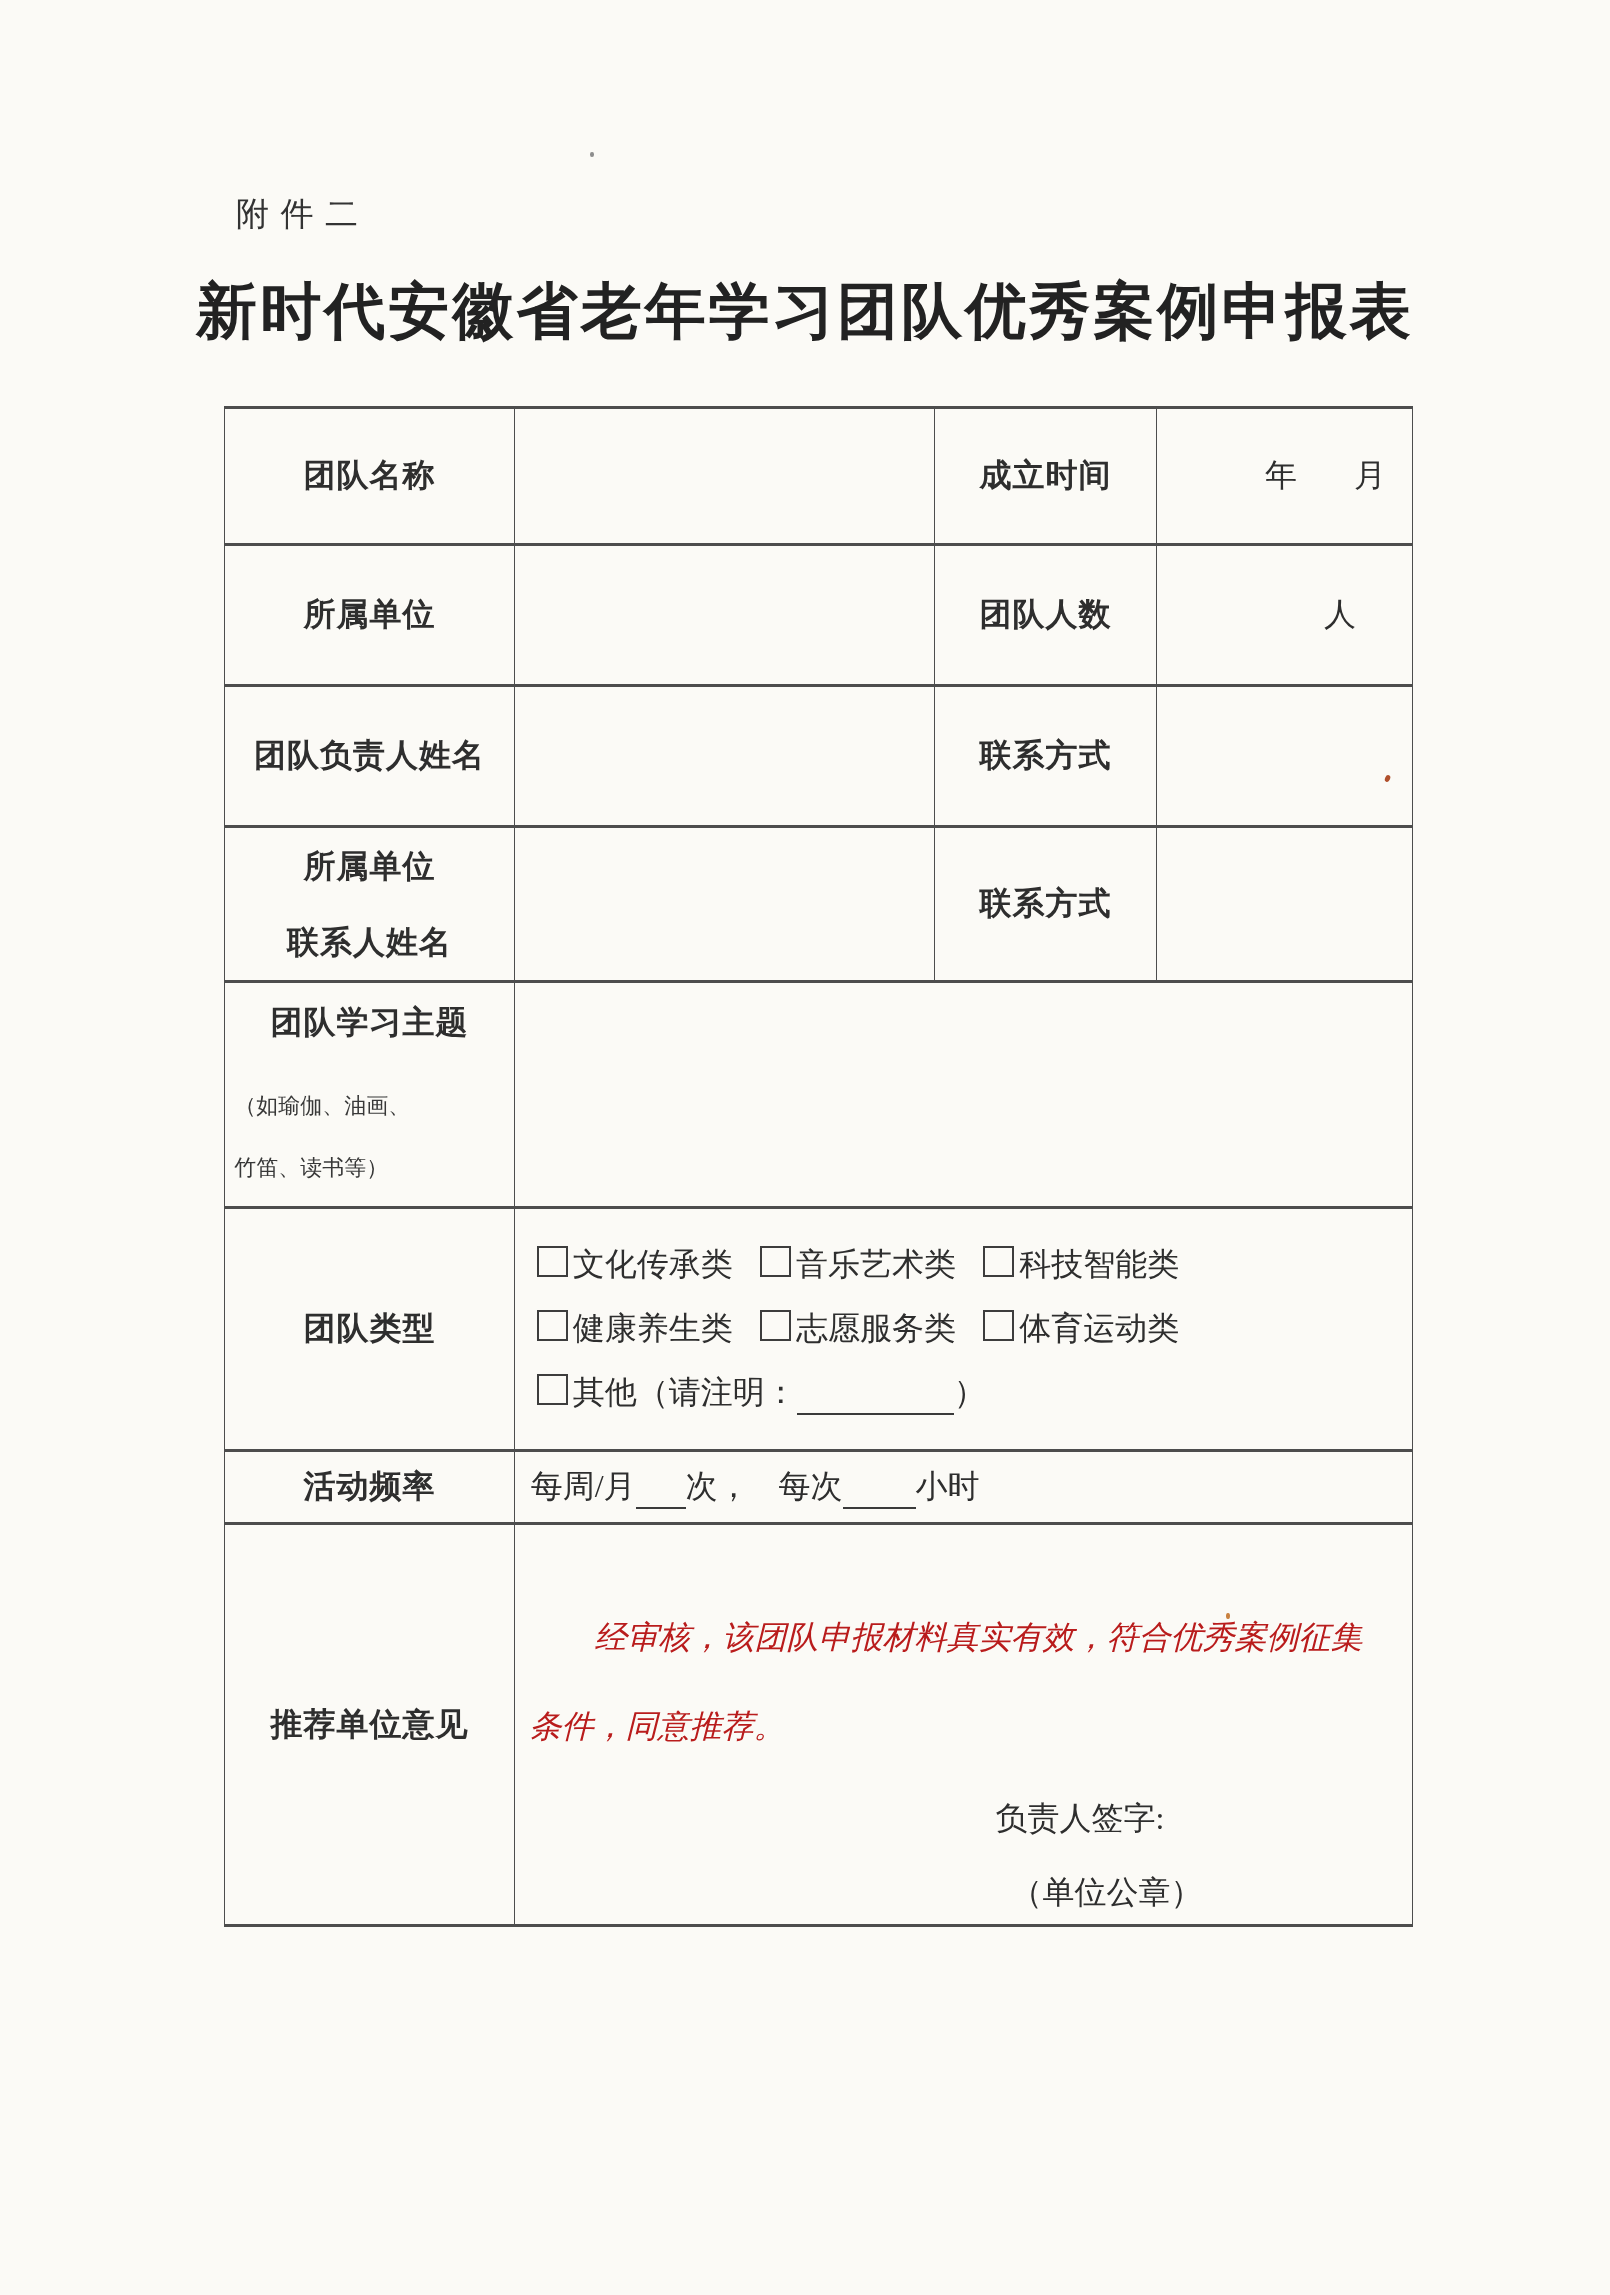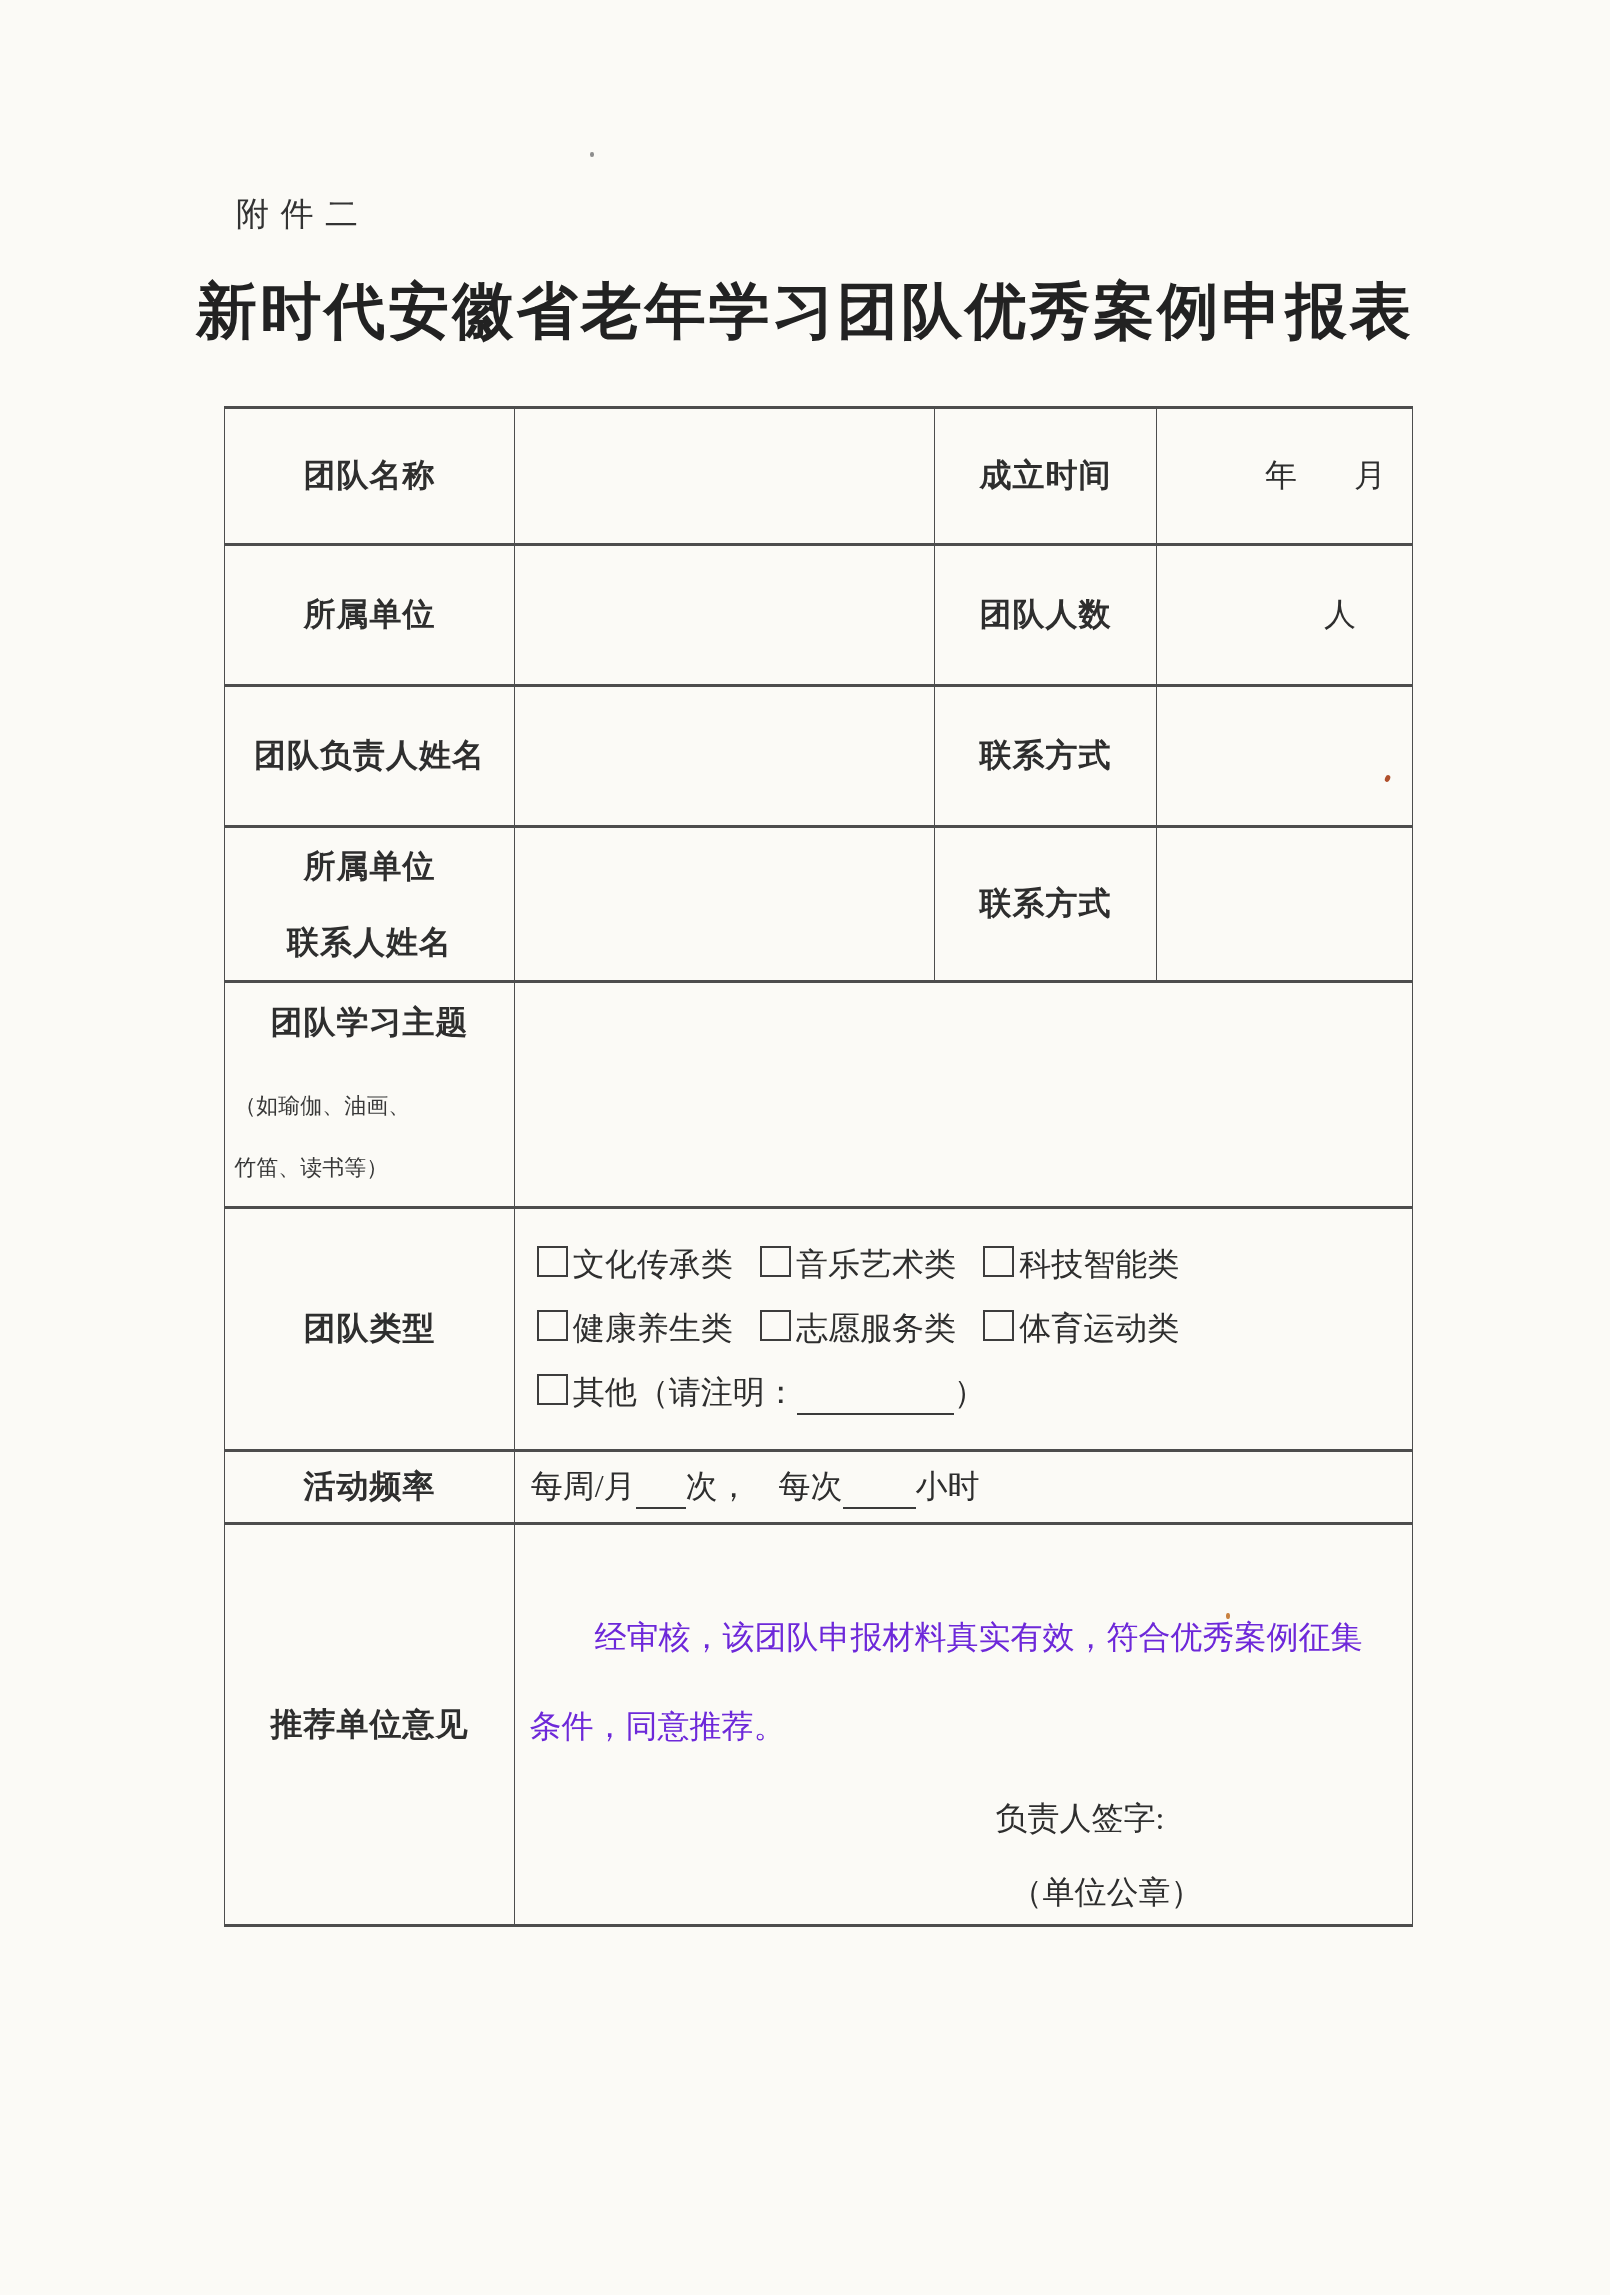--- a/index.html
+++ b/index.html
@@ -86,21 +86,21 @@
     vertical-align:bottom;
   }
   .blank.w95{width:50px;}
   .blank.w140{width:73px;}
   .blank.w300{width:157px;}
   
   td.freq{text-align:left;padding-left:15.7px;white-space:nowrap;}
   .freq-gap{display:inline-block;width:29px;}
   
   td.opinion{vertical-align:top;text-align:left;padding:68px 21px 0 14.6px;}
-  .op-line{line-height:89px;color:#6d28d9;}
+  .op-line{line-height:89px;color:#b91c1c;font-style:italic;}
   .op-line.indent{padding-left:65px;}
   .sig-block{margin-top:23.5px;}
   .sig-line{line-height:47px;margin-left:466px;}
   .seal-line{line-height:47px;margin-left:481px;margin-top:27px;}
   
   .speck{position:absolute;border-radius:50%;}
   .speck.s1{left:590px;top:152px;width:3.7px;height:4.7px;background:#8d8d8d;}
   .speck.s2{left:1385px;top:775px;width:5.2px;height:7.3px;background:#b0502c;transform:rotate(25deg);}
   .speck.s3{left:1226px;top:1613px;width:3.7px;height:6.3px;background:#c9813f;}
 </style>

